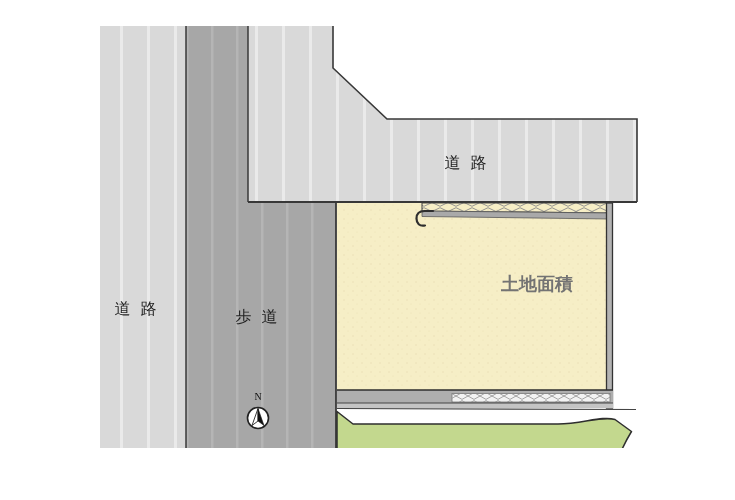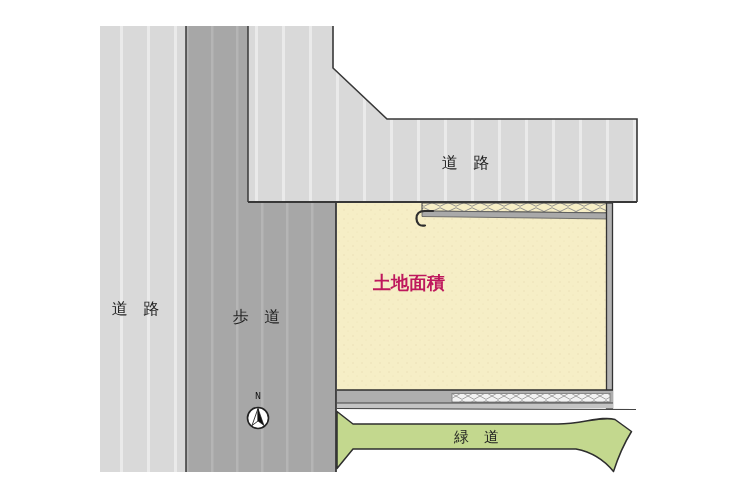--- a/index.html
+++ b/index.html
@@ -1,37 +1,37 @@
 <!DOCTYPE html>
 <html><head>
 <meta charset="utf-8">
 <style>
   html,body{margin:0;padding:0;background:#ffffff;}
   #stage{
     position:relative;
-    width:735px;height:500px;
+    width:735px;height:448px;
     background:#ffffff;
     overflow:hidden;
-    font-family:Liberation Mono, monospace;
+    font-family:Liberation Serif, serif;
   }
   #plan-svg{position:absolute;left:0;top:0;}
   .lbl{
     position:absolute;
     color:#1f1f1f;
     text-align:center;
     letter-spacing:3px;
     font-size:16px;
     white-space:nowrap;
     pointer-events:none;
   }
   #plot-text{
     position:absolute;
     left:373px;top:274px;width:200px;
-    text-align:left;
-    color:#be185d;
+    text-align:right;
+    color:#737373;
     font-weight:700;
     line-height:20.5px;
     pointer-events:none;
   }
   #plot-text .l1{font-size:18px;}
   #plot-text .l2{font-size:19px;}
   #plot-text .l3{font-size:18px;}
   #north-n{
     position:absolute;
     left:248px;top:391px;width:20px;
@@ -110,21 +110,20 @@
       <path d="M258,408.5 L264,425.5 L258,421 Z" fill="#111" stroke="#111" stroke-width="0.6"></path>
     </g>
   </svg>
 
   <div class="lbl" style="left:397px;top:153px;width:140px;">道 路</div>
 
   <div class="lbl" style="left:77px;top:299px;width:120px;">道 路</div>
 
   <div class="lbl" style="left:198px;top:299px;width:120px;margin-top:8px;">歩 道</div>
 
-  <div class="lbl" style="left:408px;top:428px;width:140px;font-size:15px;">緑 道</div>
 
   <div id="plot-text">
     <div class="l1">土地面積</div>
   </div>
 
   <div id="north-n">N</div>
 
 </div>
 
 </body></html>

